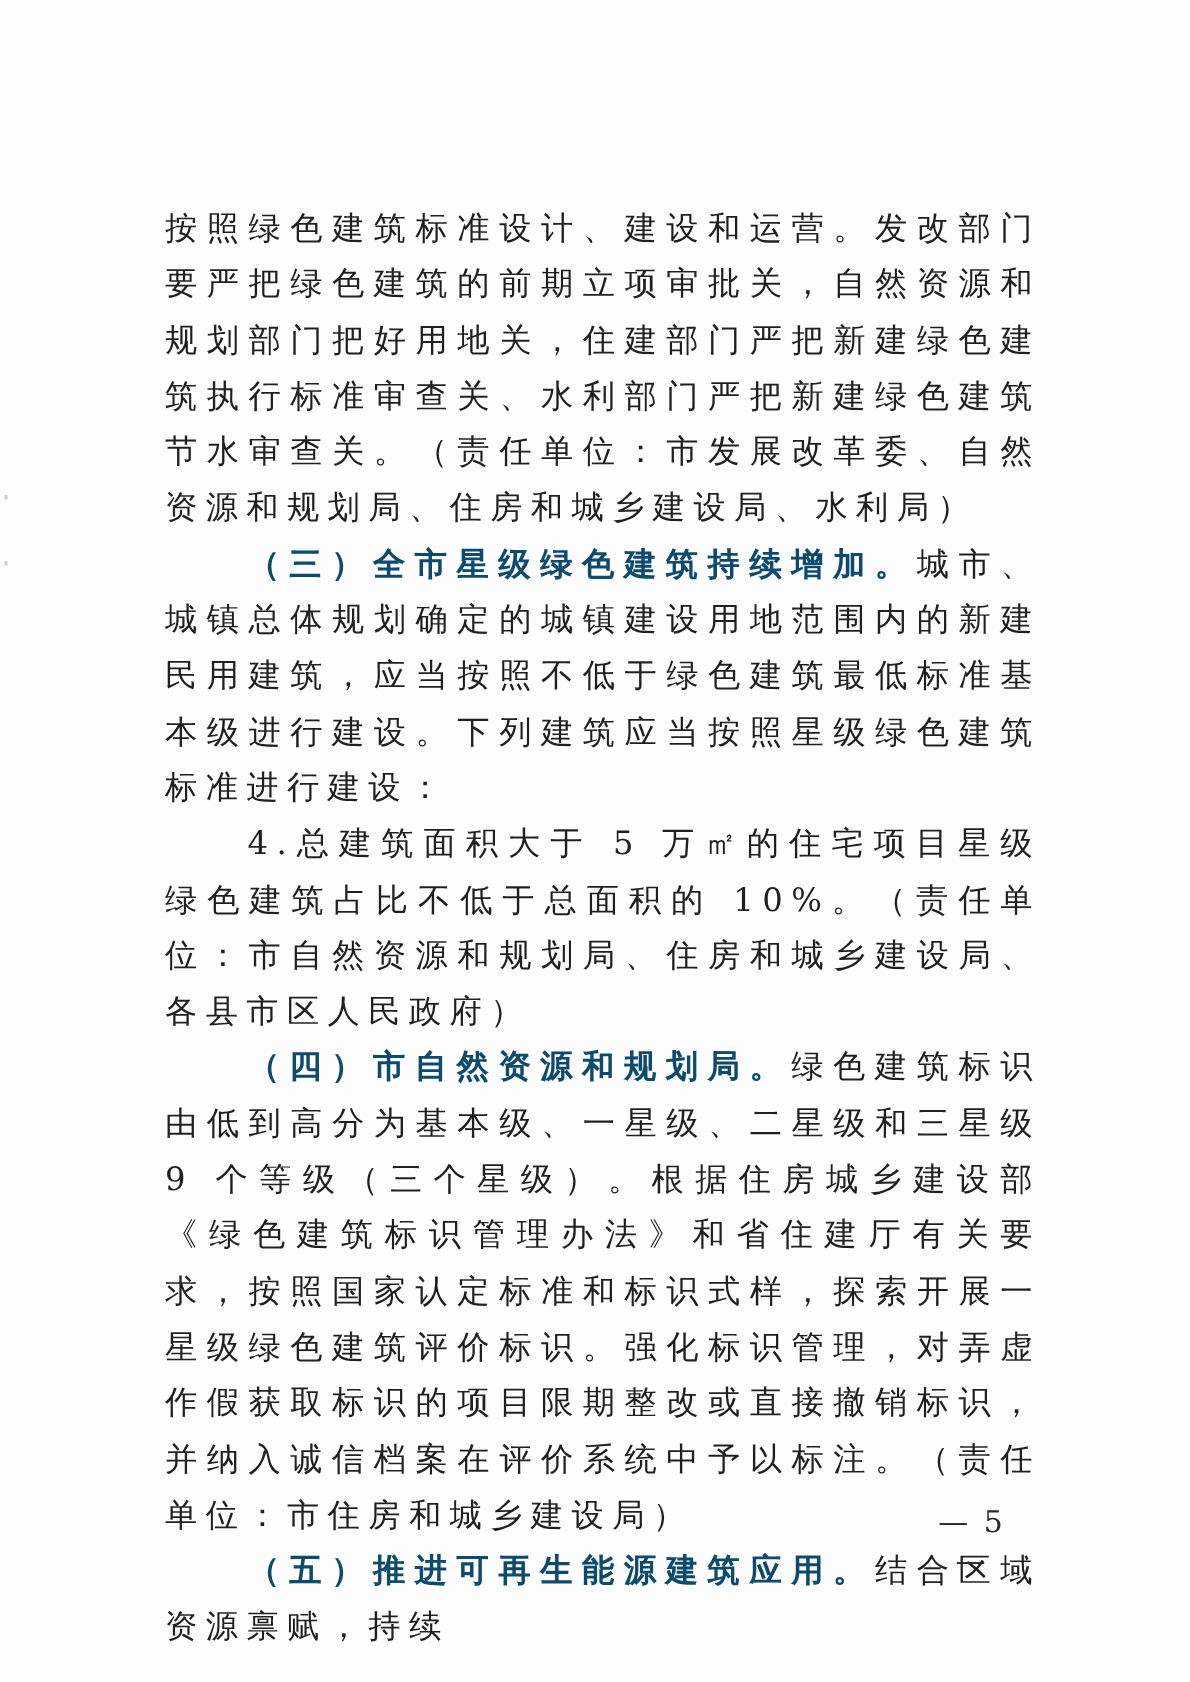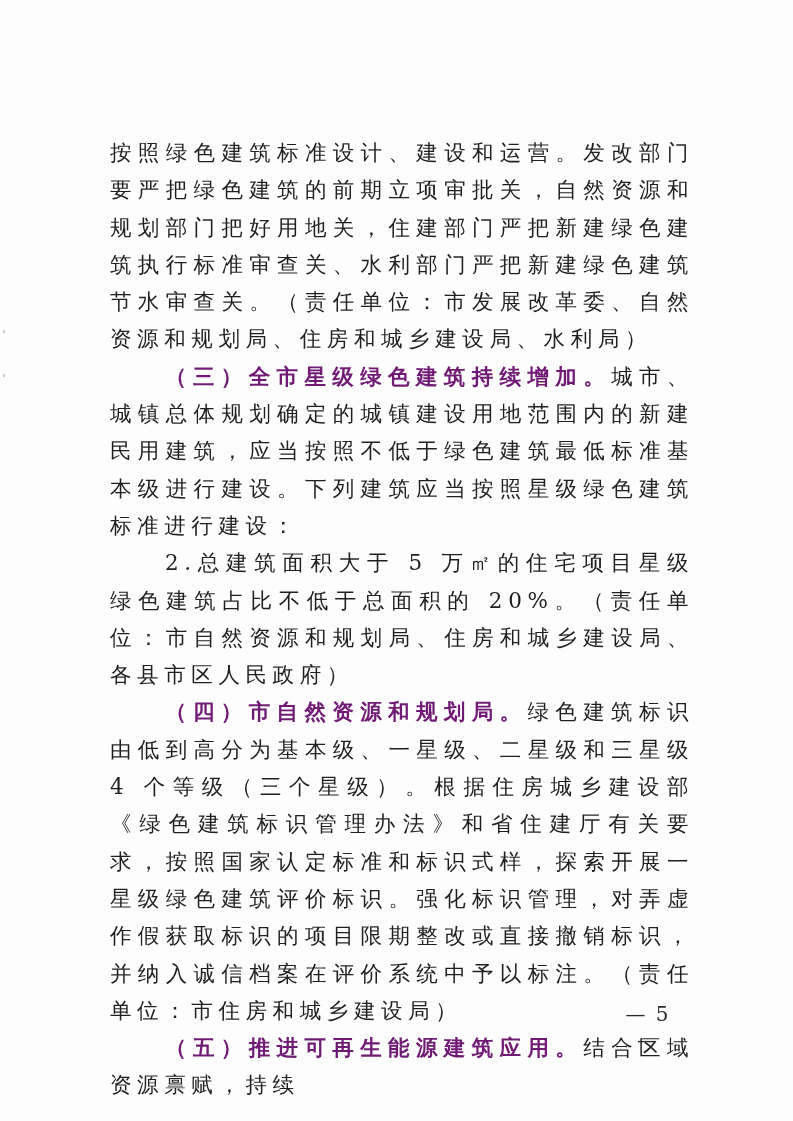--- a/index.html
+++ b/index.html
@@ -37,21 +37,21 @@
     .body-text p {
       margin: 0;
       padding: 0;
     }
     .indent {
       text-indent: 55px;
     }
     .heading {
       font-weight: bold;
       font-family: "DejaVu Sans", "Liberation Sans", sans-serif;
-      color: #701a75;
+      color: #0c4a6e;
     }
     .page-number {
       position: absolute;
       left: 612px;
       top: 1001px;
       width: 72px;
       font-size: 20px;
       line-height: 26px;
       text-align: center;
       color: #2a2a2a;
@@ -78,25 +78,25 @@
     <p>
       <span>按照绿色建筑标准设计、建设和运营。发改部门要严把绿色建筑的前期立项审批关，自然资源和规划部门把好用地关，住建部门严把新建绿色建筑执行标准审查关、水利部门严把新建绿色建筑节水审查关。（责任单位：市发展改革委、自然资源和规划局、住房和城乡建设局、水利局）</span>
     </p>
 
     <p class="indent">
       <span class="heading">（三）全市星级绿色建筑持续增加。</span><span>城市、城镇总体规划确定的城镇建设用地范围内的新建民用建筑，应当按照不低于绿色建筑最低标准基本级进行建设。下列建筑应当按照星级绿色建筑标准进行建设：</span>
     </p>
 
 
     <p class="indent">
-      <span>2.总建筑面积大于 5 万㎡的住宅项目星级绿色建筑占比不低于总面积的 20%。（责任单位：市自然资源和规划局、住房和城乡建设局、各县市区人民政府）</span>
+      <span>4.总建筑面积大于 5 万㎡的住宅项目星级绿色建筑占比不低于总面积的 10%。（责任单位：市自然资源和规划局、住房和城乡建设局、各县市区人民政府）</span>
     </p>
 
     <p class="indent">
-      <span class="heading">（四）市自然资源和规划局。</span><span>绿色建筑标识由低到高分为基本级、一星级、二星级和三星级 4 个等级（三个星级）。根据住房城乡建设部《绿色建筑标识管理办法》和省住建厅有关要求，按照国家认定标准和标识式样，探索开展一星级绿色建筑评价标识。强化标识管理，对弄虚作假获取标识的项目限期整改或直接撤销标识，并纳入诚信档案在评价系统中予以标注。（责任单位：市住房和城乡建设局）</span>
+      <span class="heading">（四）市自然资源和规划局。</span><span>绿色建筑标识由低到高分为基本级、一星级、二星级和三星级 9 个等级（三个星级）。根据住房城乡建设部《绿色建筑标识管理办法》和省住建厅有关要求，按照国家认定标准和标识式样，探索开展一星级绿色建筑评价标识。强化标识管理，对弄虚作假获取标识的项目限期整改或直接撤销标识，并纳入诚信档案在评价系统中予以标注。（责任单位：市住房和城乡建设局）</span>
     </p>
 
     <p class="indent">
       <span class="heading">（五）推进可再生能源建筑应用。</span><span>结合区域资源禀赋，持续</span>
     </p>
 
   </div>
 
   <div class="page-number">— 5 —</div>
 

